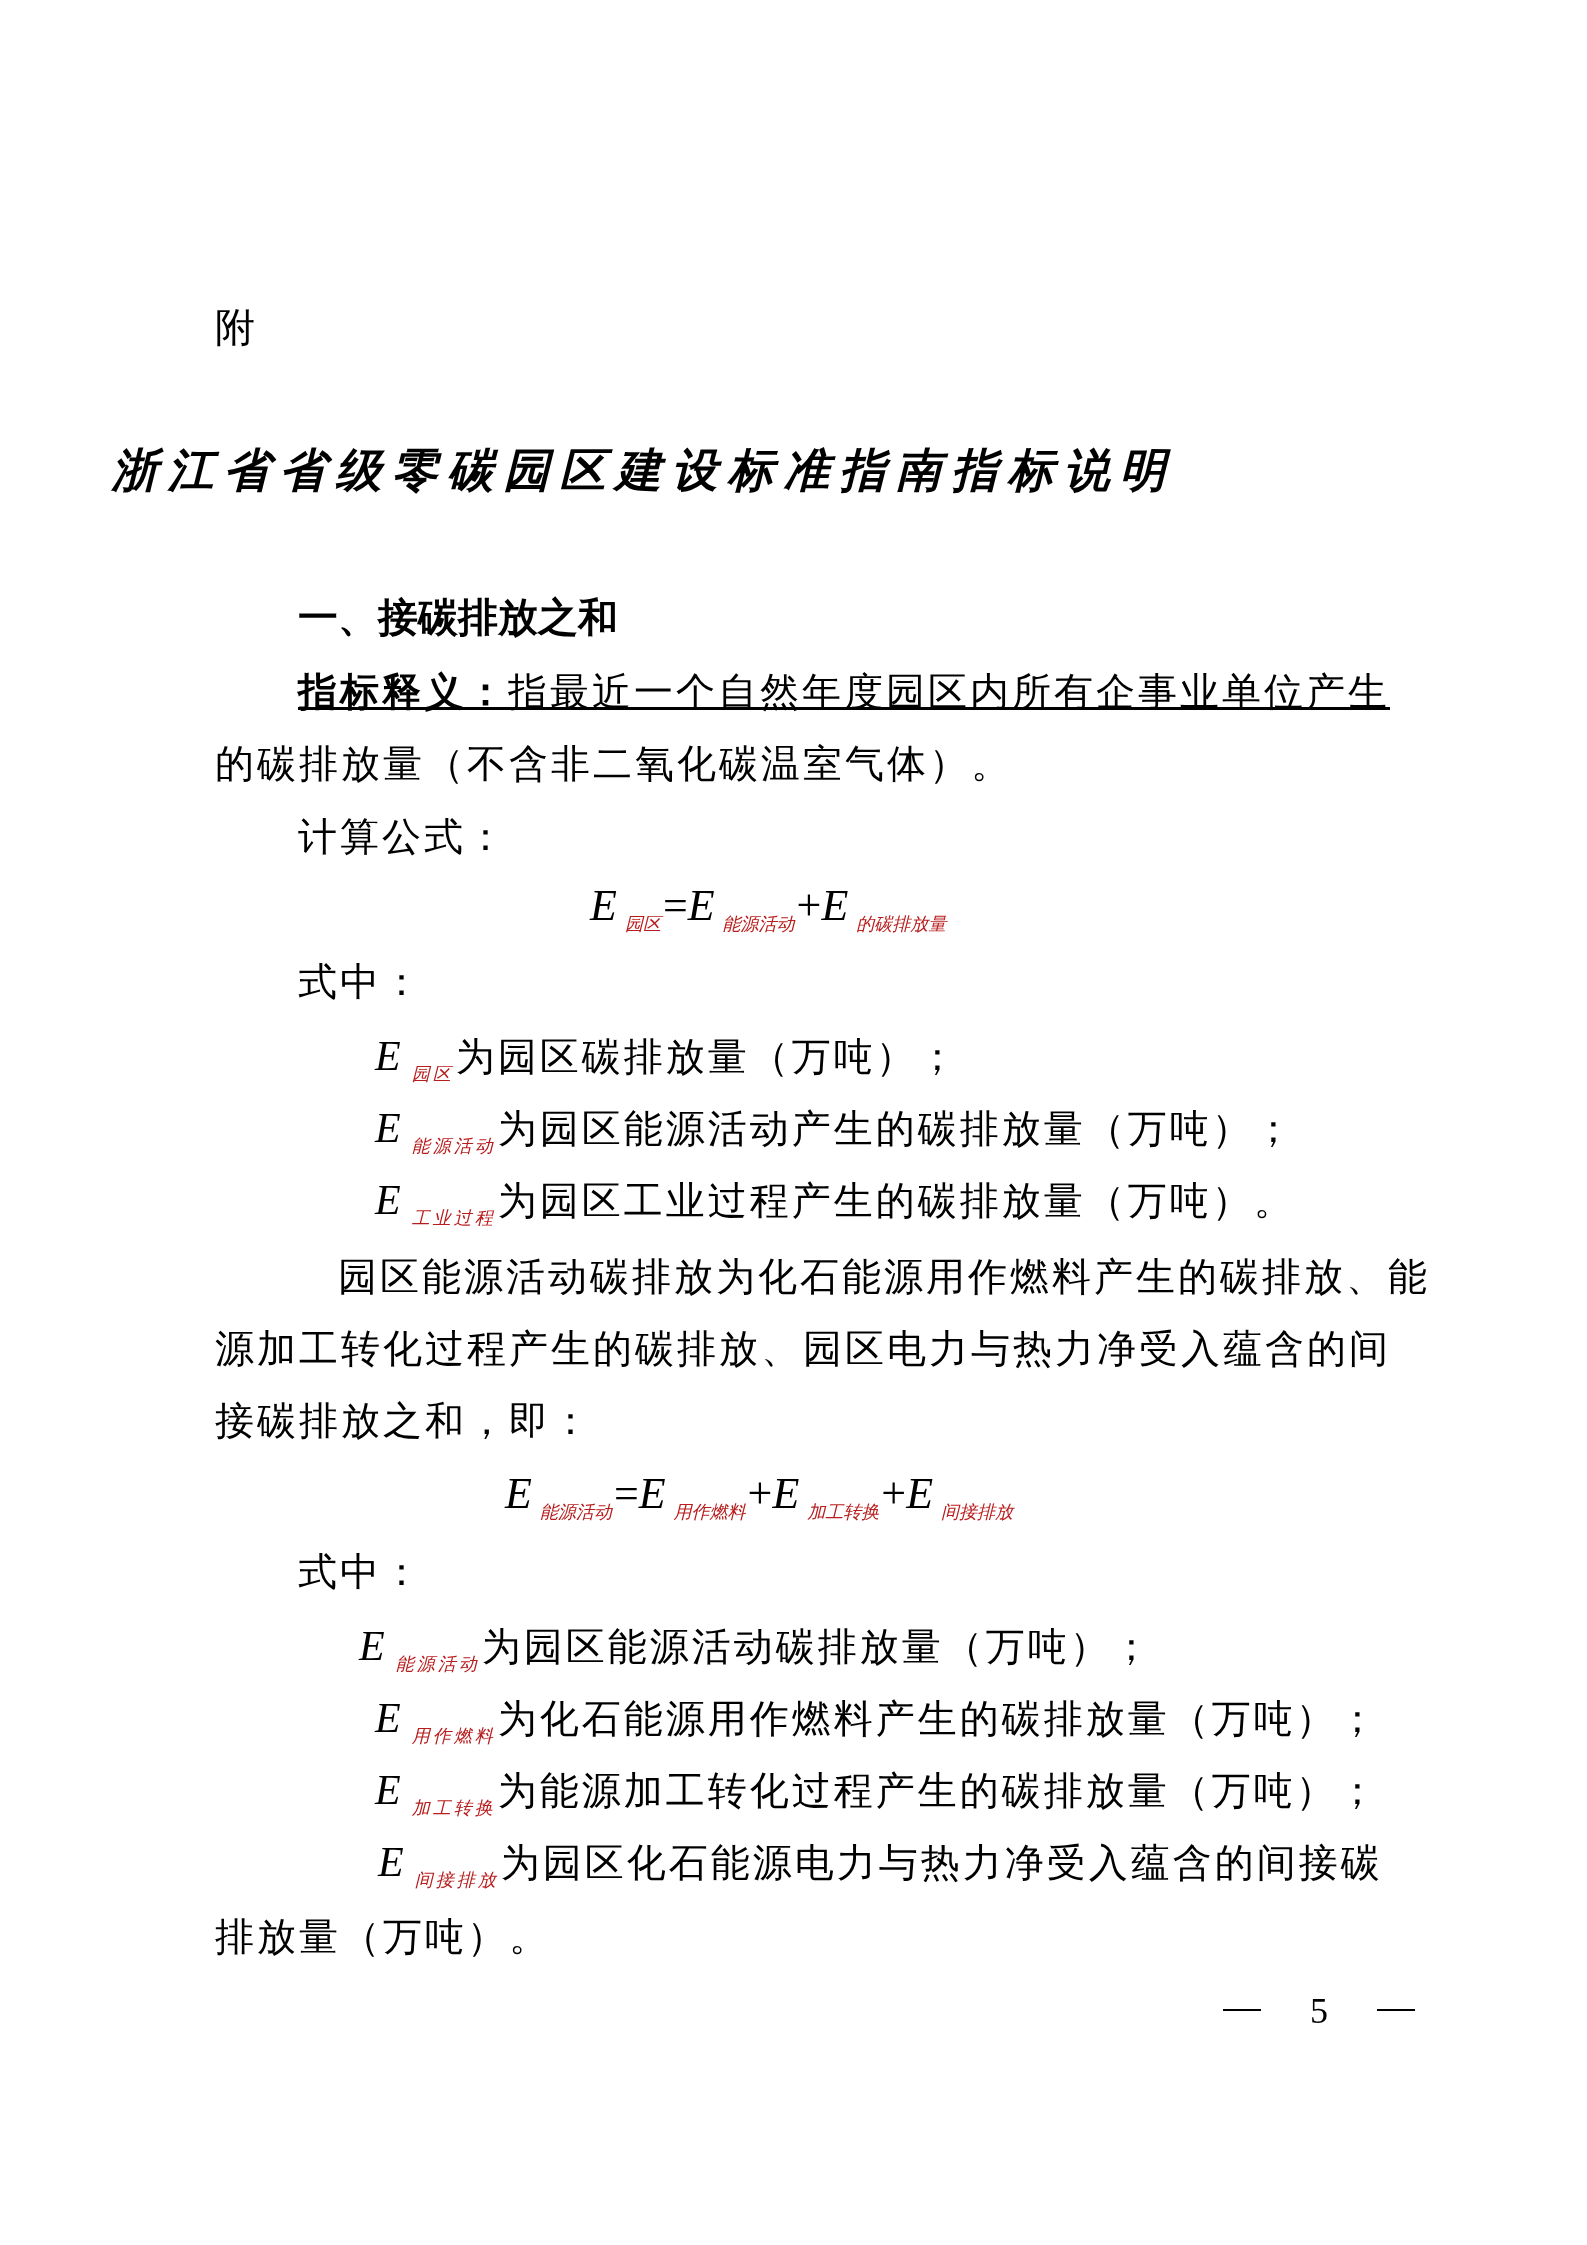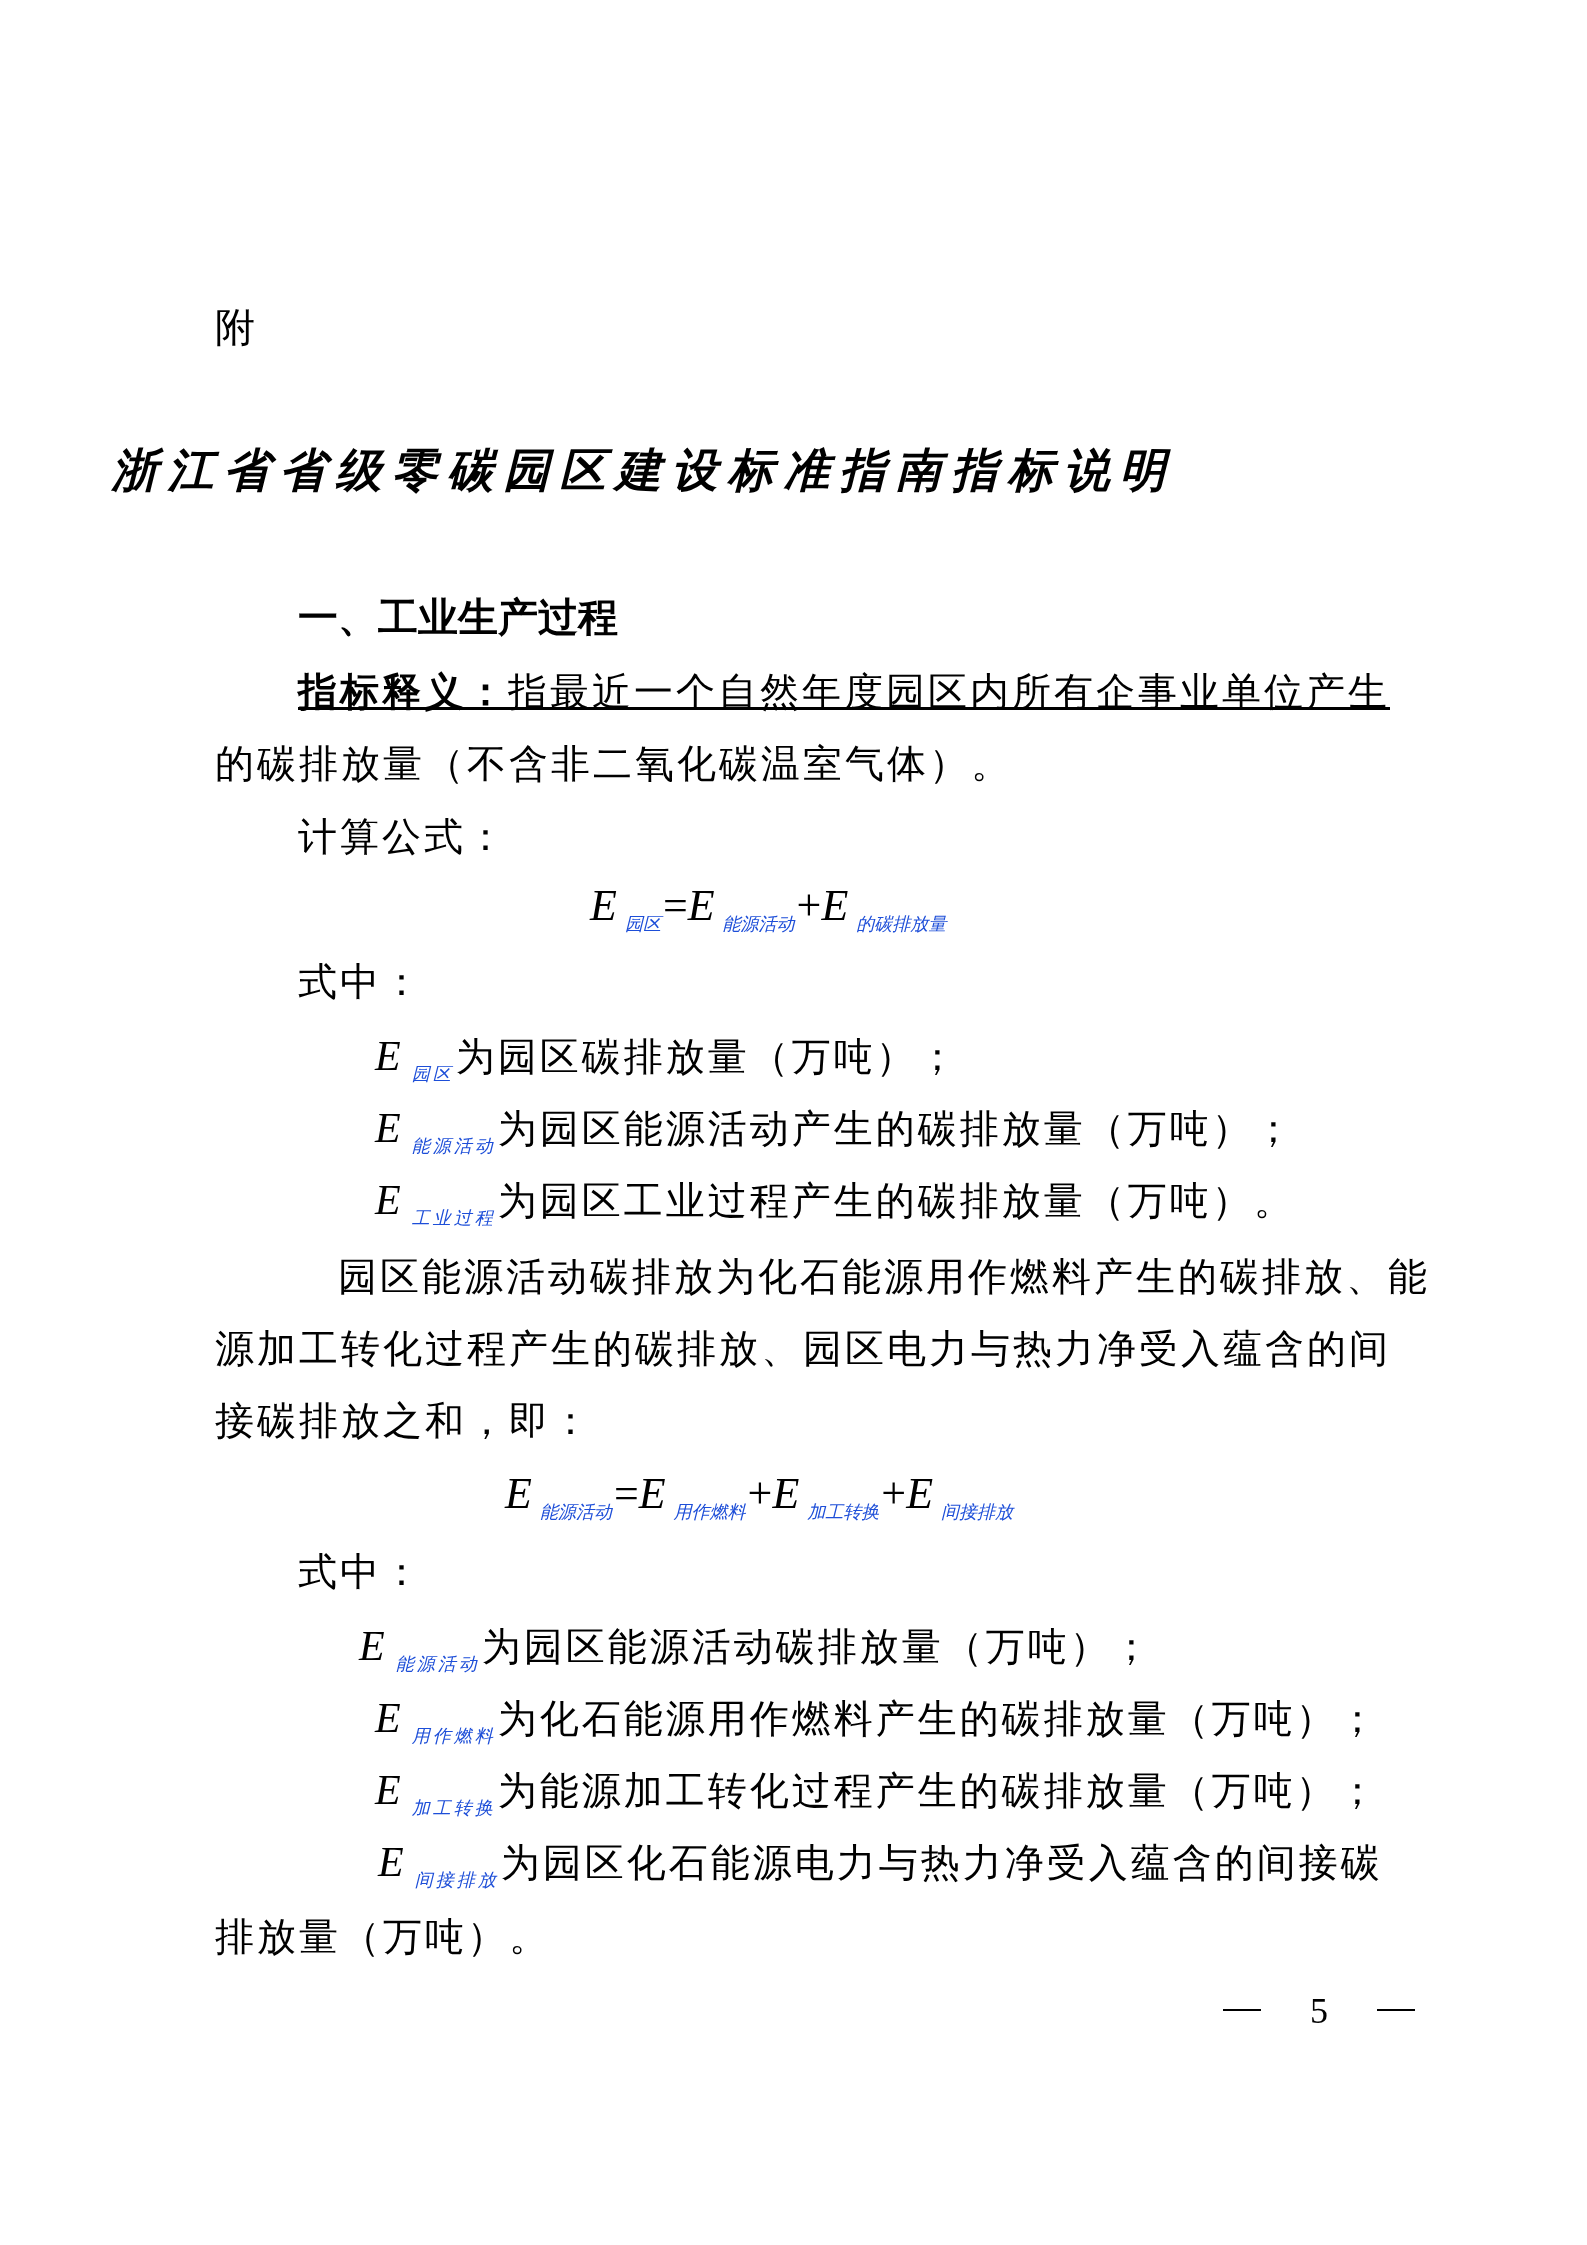--- a/index.html
+++ b/index.html
@@ -8,34 +8,34 @@
   .abs { position: absolute; white-space: nowrap; }
   .fu { left: 215px; top: 300px; font-family: "DejaVu Sans", sans-serif; font-size: 40px; }
   .title { left: 0; width: 1287px; top: 440px; text-align: center; font-size: 46px;
            font-style: italic; font-weight: bold; letter-spacing: 10px;
            font-family: "DejaVu Serif", serif; }
   .heading { left: 298px; top: 590px; font-family: "DejaVu Sans", sans-serif; font-size: 40px; font-weight: bold; }
   .line { font-size: 39px; letter-spacing: 3px; }
   .bold { font-family: "DejaVu Sans", sans-serif; font-weight: bold; }
   .formula { font-family: "Liberation Serif", serif; font-size: 44px; }
   .formula .E { font-style: italic; }
-  .formula .sub, .def .sub { font-family: "DejaVu Sans", sans-serif; font-style: italic; font-size: 18px; color: #1d4ed8; vertical-align: -10px; margin: 0 2px 0 8px; }
+  .formula .sub, .def .sub { font-family: "DejaVu Sans", sans-serif; font-style: italic; font-size: 18px; color: #b91c1c; vertical-align: -10px; margin: 0 2px 0 8px; }
   .def { font-size: 39px; letter-spacing: 3px; }
   .def .E { font-family: "Liberation Serif", serif; font-style: italic; font-size: 42px; }
   .pagenum { left: 1223px; top: 1990px; font-family: "Liberation Serif", serif; font-size: 36px; }
   .pagenum .dash { display: inline-block; width: 38px; height: 2px; background: #000; vertical-align: 12px; }
 </style>
 </head>
 <body>
 
 <div class="abs fu">附</div>
 
 <div class="abs title">浙江省省级零碳园区建设标准指南指标说明</div>
 
-<div class="abs heading">一、工业生产过程</div>
+<div class="abs heading">一、接碳排放之和</div>
 
 <div class="abs line" style="left:298px; top:665px;text-decoration:underline;"><span class="bold">指标释义：</span><span>指最近一个自然年度园区内所有企事业单位产生</span></div>
 <div class="abs line" style="left:215px; top:737px;">的碳排放量（不含非二氧化碳温室气体）。</div>
 
 <div class="abs line" style="left:298px; top:810px;">计算公式：</div>
 
 <div class="abs formula" style="left:590px; top:880px;">
   <span class="E">E</span><span class="sub">园区</span><span>=</span><span class="E">E</span><span class="sub">能源活动</span><span>+</span><span class="E">E</span><span class="sub">的碳排放量</span>
 </div>
 

